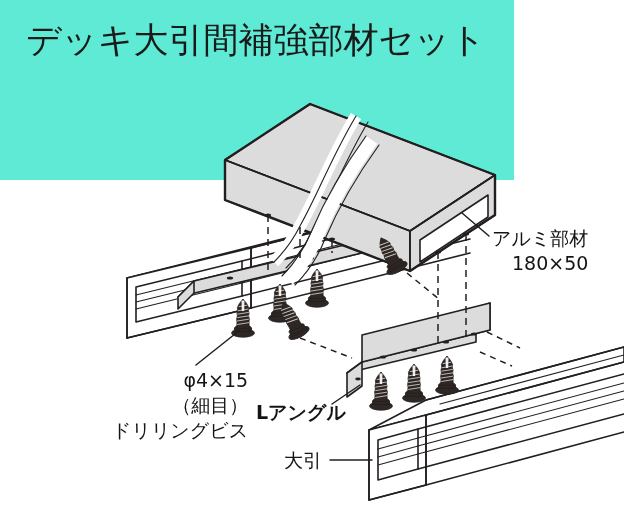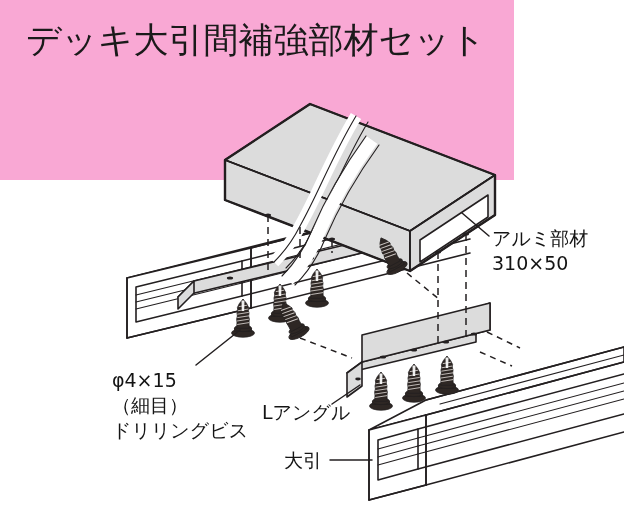--- a/index.html
+++ b/index.html
@@ -1,39 +1,39 @@
 <!DOCTYPE html>
 <html><head>
 <meta charset="utf-8">
 <style>
   html,body{margin:0;padding:0;background:#ffffff;}
   body{
     width:624px;height:516px;
     font-family:"Liberation Sans","DejaVu Sans",sans-serif;
     overflow:hidden;position:relative;
   }
-  #root{position:relative;width:514px;height:516px;background:#f9a8d4;}
+  #root{position:relative;width:514px;height:516px;background:#5eead4;}
   .title{
     position:absolute;left:26px;top:18px;
     font-size:35px;line-height:44px;color:#1a1a1a;
     letter-spacing:0px;white-space:nowrap;
     font-family:"DejaVu Sans","Liberation Sans",sans-serif;
     font-weight:400;
   }
   svg#fig{position:absolute;left:0;top:0;width:624px;height:516px;}
   .lbl{
     position:absolute;color:#141414;
     font-family:"DejaVu Sans","Liberation Sans",sans-serif;
     font-size:19px;line-height:25px;white-space:nowrap;
   }
   #label-alumi{left:492px;top:226px;}
   #label-screw{left:112px;top:368px;}
-  #label-langle{left:262px;top:400px;}
+  #label-langle{left:256px;top:400px;font-weight:bold;}
   #label-ootbiki{left:284px;top:448px;}
-  .lbl div{display:block;}
+  .lbl div{display:block;text-align:right;}
 </style>
 </head>
 <body>
 
 <div id="root">
 
   <div class="title">デッキ大引間補強部材セット</div>
 
   <svg id="fig" viewBox="0 0 624 516">
     <defs>
@@ -291,21 +291,21 @@
     <g>
       <path class="lead" d="M 462,213 L 489,236"></path>
       <path class="lead" d="M 240,330 L 196,365"></path>
       <path class="lead" d="M 360,385 L 332,404"></path>
       <path class="lead" d="M 330,460 L 372,460"></path>
     </g>
   </svg>
 
   <div class="lbl" id="label-alumi">
     <div>アルミ部材</div>
-    <div>310×50</div>
+    <div>180×50</div>
   </div>
 
   <div class="lbl" id="label-screw">
     <div>φ4×15</div>
     <div>（細目）</div>
     <div>ドリリングビス</div>
   </div>
 
   <div class="lbl" id="label-langle">Lアングル</div>
 

